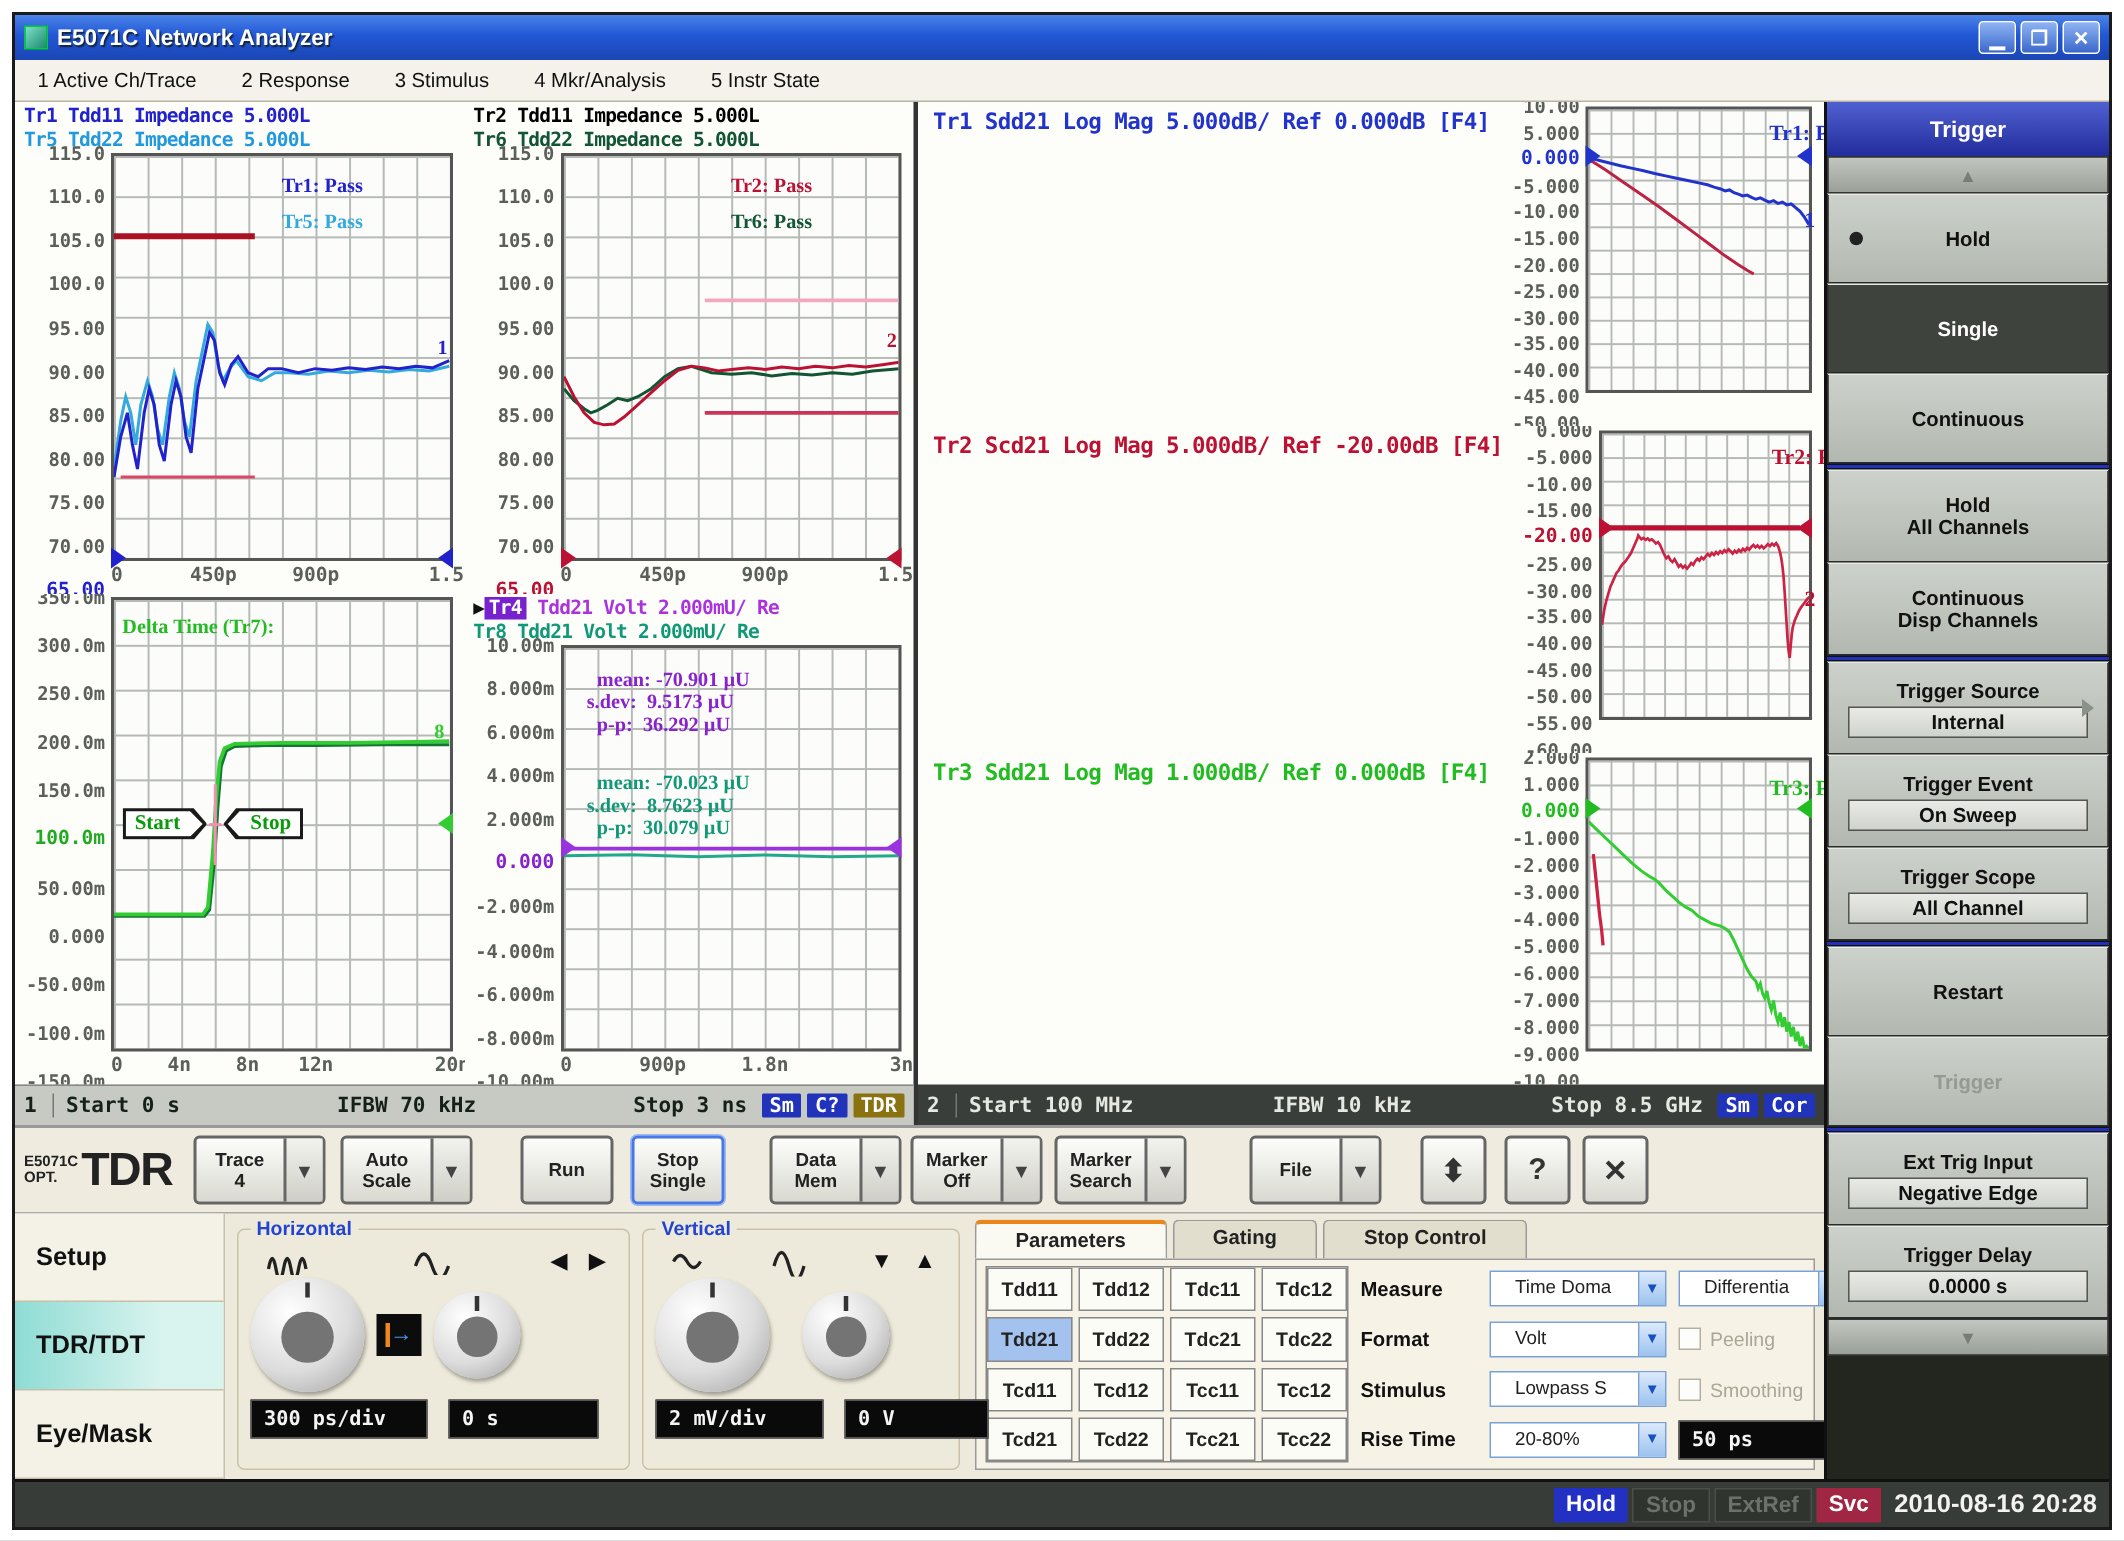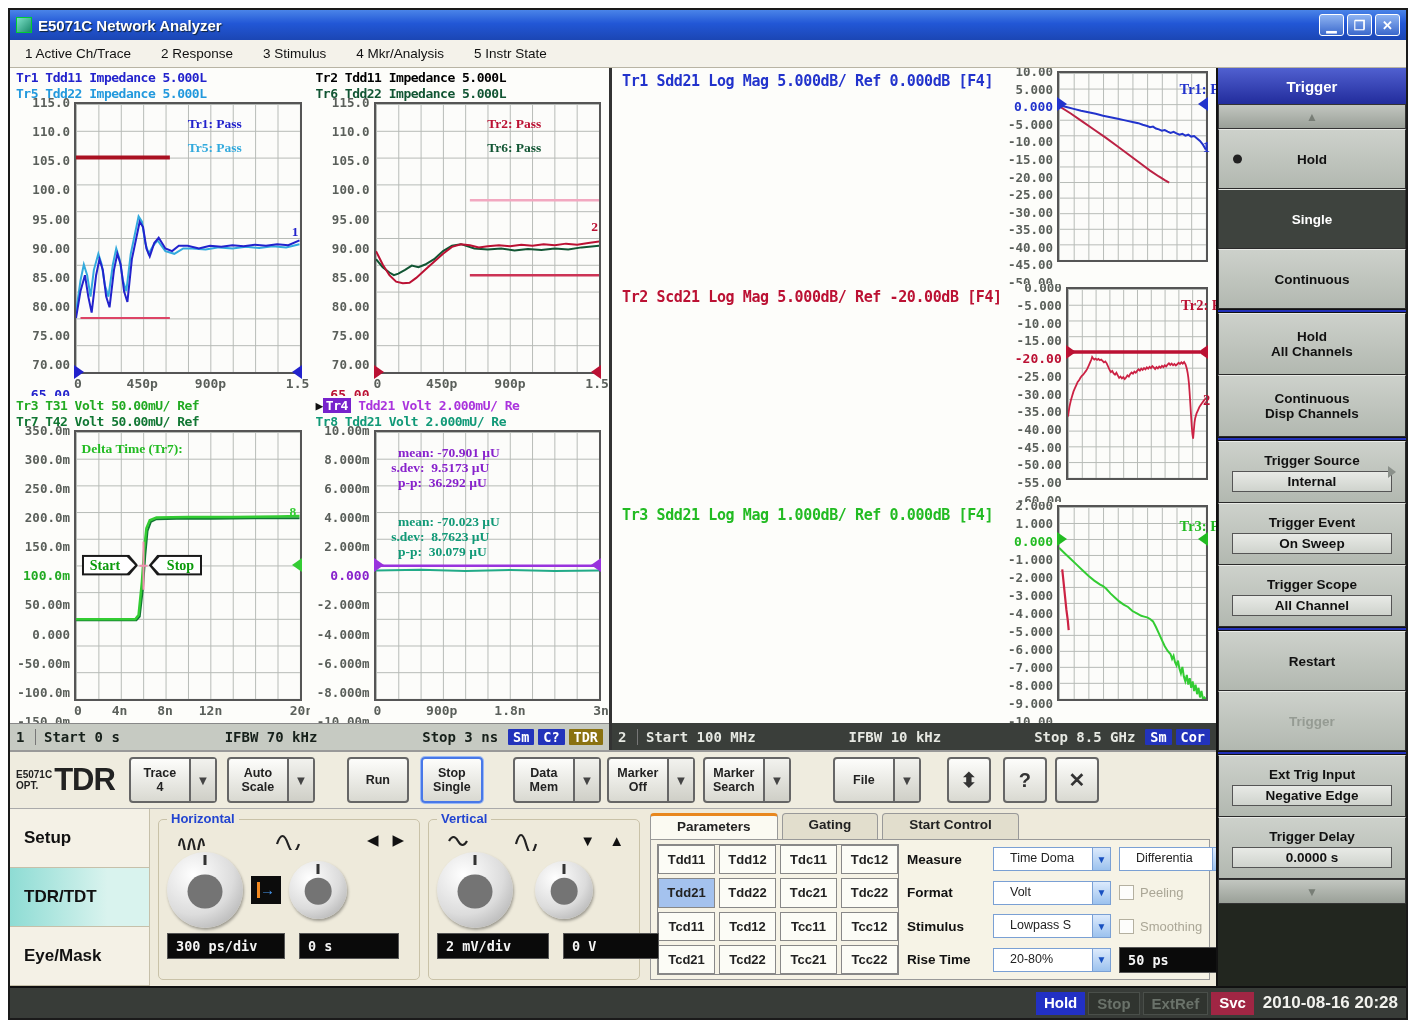--- a/index.html
+++ b/index.html
@@ -246,24 +246,20 @@
                         <span style="left: 30%;">450p</span>
                         <span style="left: 60%;">900p</span>
                         <span style="left: 100%;">1.5n</span>
                       </div>
                     </div>
                   </div>
                 </div>
           </div>
           <div class="quad-row">
             <div class="quad chart">
-                  <div class="chart-headers">
-                    <div class="hline"><span style="color: rgb(34, 170, 34);">Tr3 T31 Volt 50.00mU/ Ref</span></div>
-                    <div class="hline"><span style="color: rgb(17, 119, 51);">Tr7 T42 Volt 50.00mU/ Ref</span></div>
-                  </div>
                   <div class="chart-body">
                     <div class="yticks">
                       <span style="top: 0%;">350.0m</span>
                       <span style="top: 10%;">300.0m</span>
                       <span style="top: 20%;">250.0m</span>
                       <span style="top: 30%;">200.0m</span>
                       <span style="top: 40%;">150.0m</span>
                       <span class="hl" style="top: 50%; color: rgb(34, 170, 34);">100.0m</span>
                       <span style="top: 60%;">50.00m</span>
                       <span style="top: 70%;">0.000</span>
@@ -605,21 +601,21 @@
           <div class="lcdrow">
             <span class="lcd" style="min-width:112px">2 mV/div</span>
             <span class="lcd" style="min-width:96px">0 V</span>
           </div>
         </div>
 
         <div id="paramzone">
           <div id="ptabs">
                 <div class="ptab active">Parameters</div>
                 <div class="ptab">Gating</div>
-                <div class="ptab">Start Control</div>
+                <div class="ptab">Stop Control</div>
               </div>
           <div id="pbody">
             <div id="matrix">
                   <div class="mcell">Tdd11</div>
                   <div class="mcell">Tdd12</div>
                   <div class="mcell">Tdc11</div>
                   <div class="mcell">Tdc12</div>
                   <div class="mcell sel">Tdd21</div>
                   <div class="mcell">Tdd22</div>
                   <div class="mcell">Tdc21</div>

